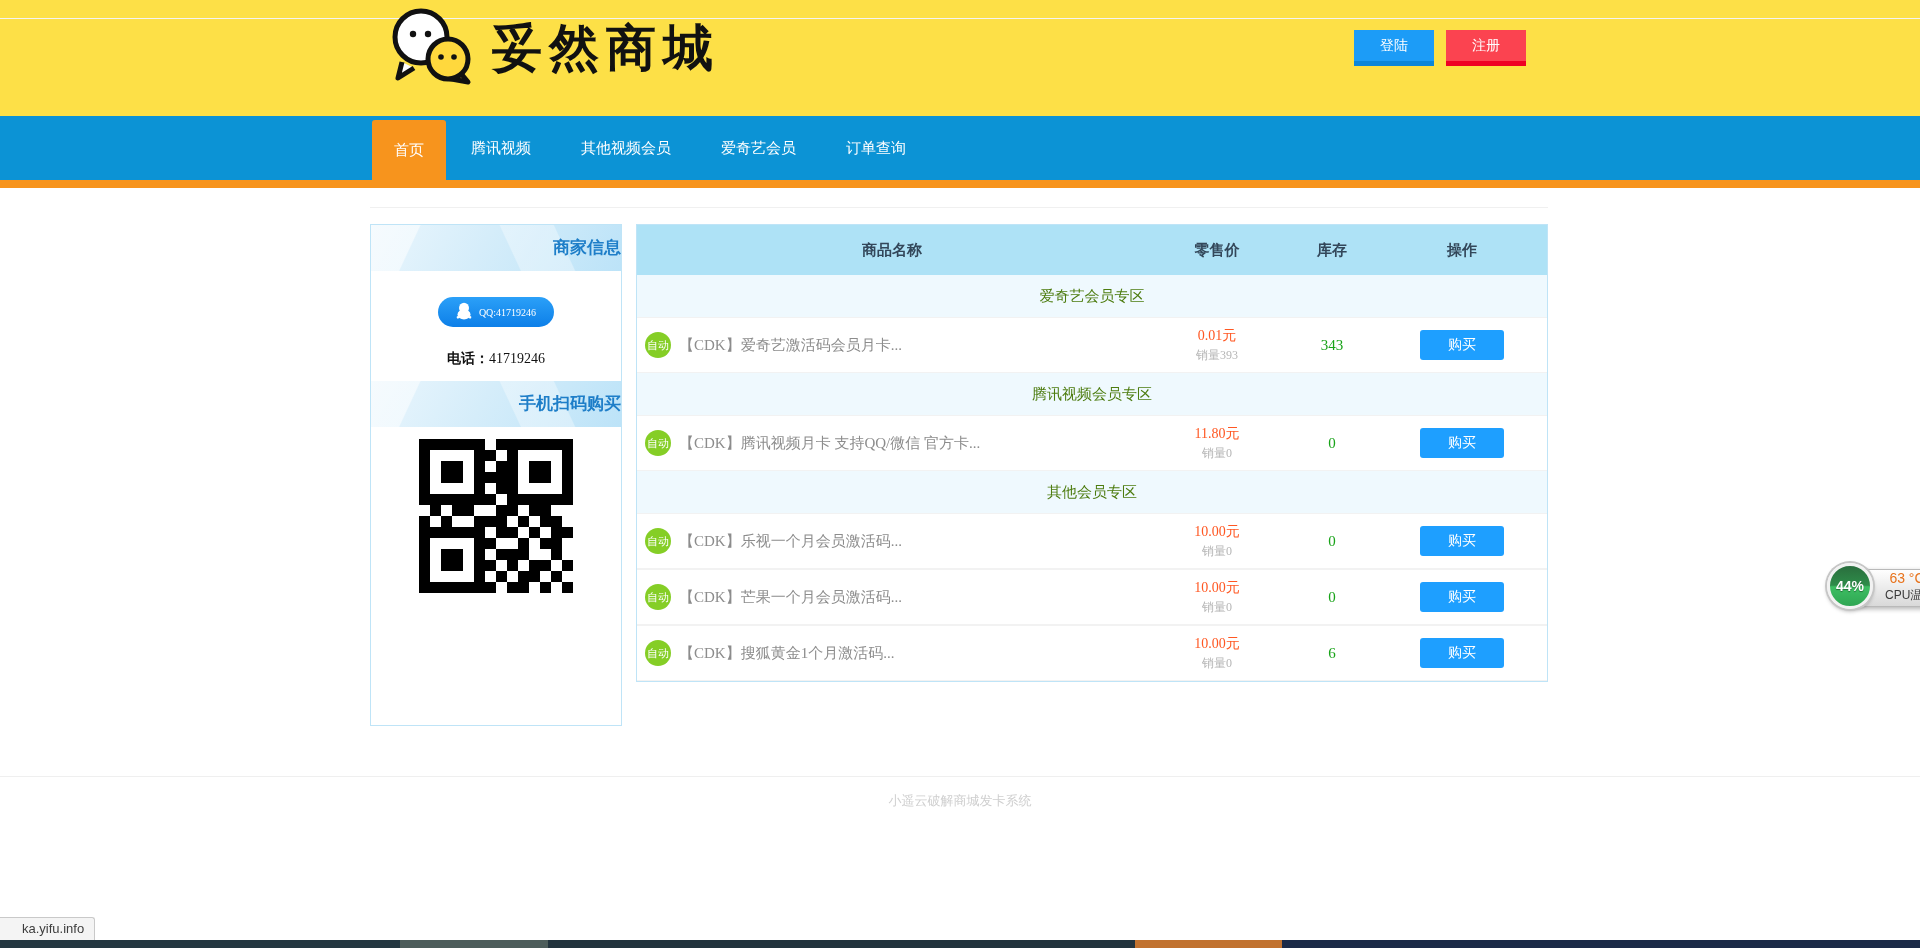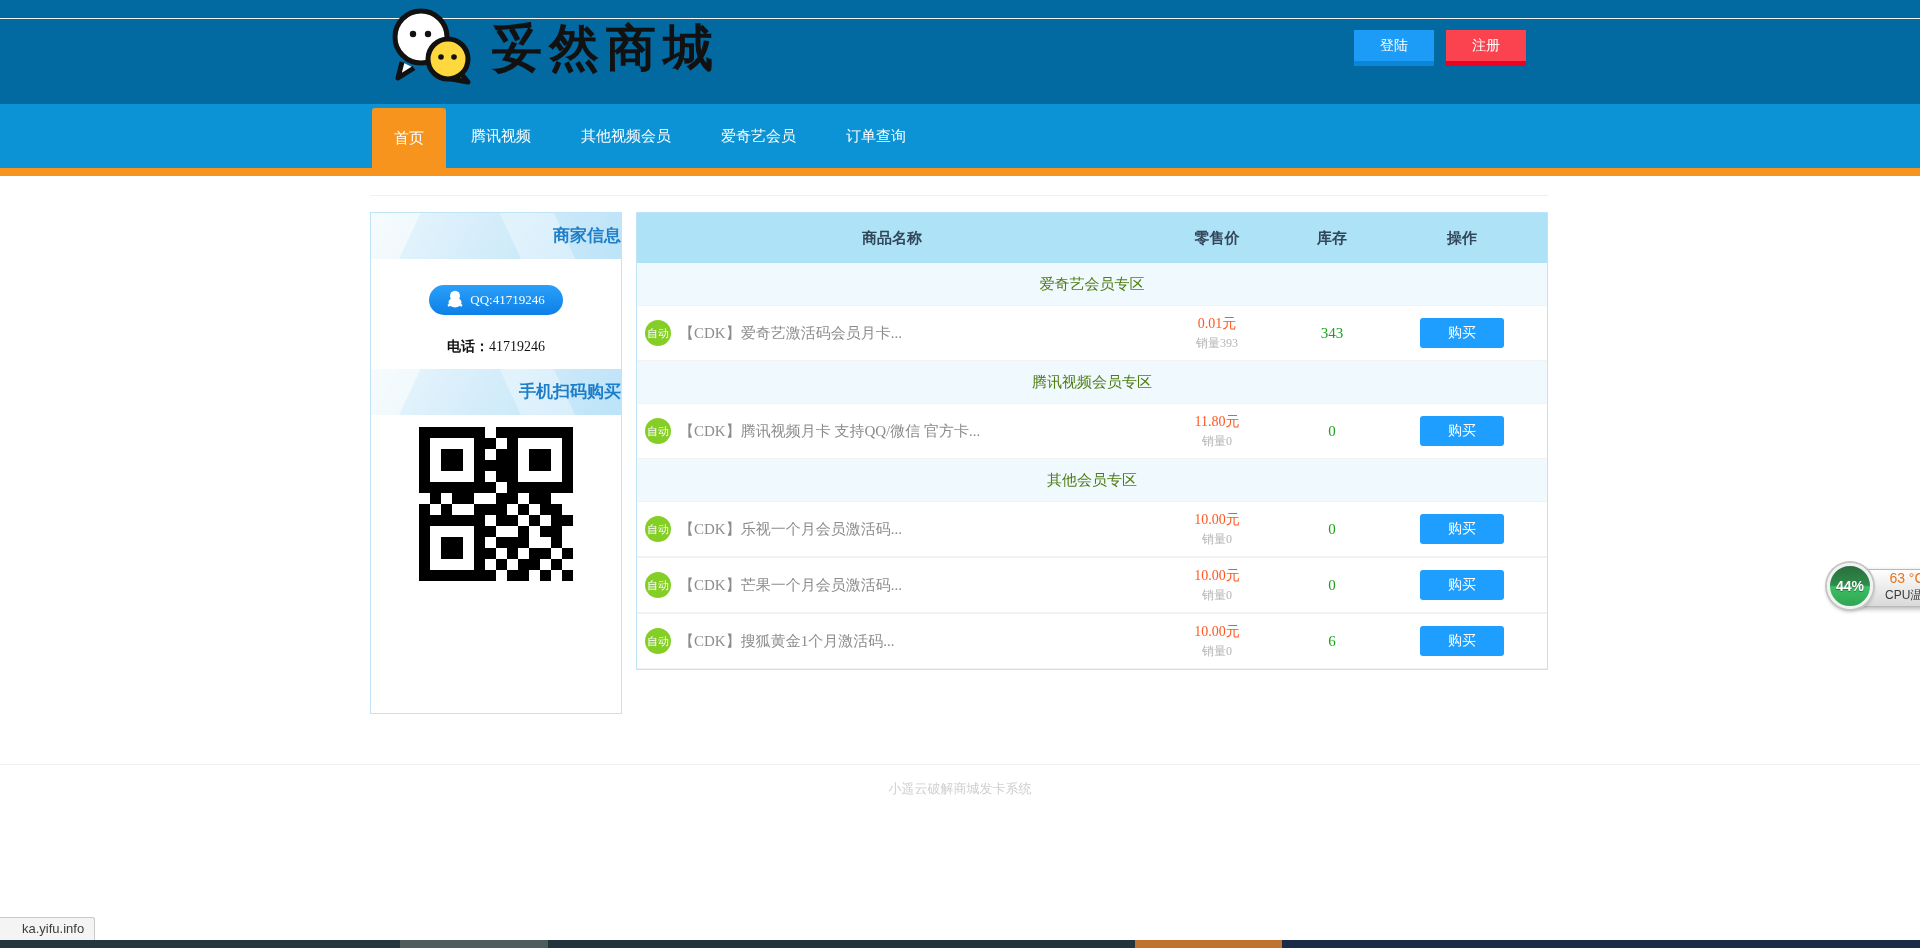--- a/index.html
+++ b/index.html
@@ -6,21 +6,21 @@
   html,body { width:1920px; height:948px; }
   body {
     position: relative;
     background: #fff;
     font-family: "Liberation Sans", "DejaVu Sans", sans-serif;
     overflow: hidden;
   }
   .serif { font-family: "Liberation Serif", "DejaVu Serif", serif; }
 
   
-  .top-header { height:104px; position:relative; background:#0369a1; }
+  .top-header { height:116px; position:relative; background:#fde047; }
   .top-hairline { position:absolute; top:18px; left:0; width:100%; height:1px; background:#f3f3f3; }
   .logo { position:absolute; left:388px; top:4px; display:flex; align-items:center; }
   .logo-text { font-size:50px; font-weight:bold; color:#111; letter-spacing:7px; margin-left:12px; }
   .auth { position:absolute; right:394px; top:30px; display:flex; gap:12px; }
   .btn-auth { width:80px; height:36px; color:#fff; font-size:14px; text-align:center; line-height:31px; cursor:pointer; }
   .btn-login { background:#1C9CF7; border-bottom:5px solid #0C86D9; }
   .btn-register { background:#FB4350; border-bottom:5px solid #EF0123; }
 
   
   .navbar { height:72px; position:relative; }
@@ -37,21 +37,21 @@
   
   .sidebar-panel { width:252px; height:502px; border:1px solid #BFE4F7; background:#fff; }
   .panel-header { height:46px; line-height:46px; text-align:right; color:#1E7EC8; font-weight:bold; font-size:17px;
     background:
       linear-gradient(115deg, rgba(255,255,255,.55) 0%, rgba(255,255,255,.55) 18%, rgba(255,255,255,0) 18.5%),
       linear-gradient(65deg, rgba(255,255,255,0) 55%, rgba(255,255,255,.35) 55.5%, rgba(255,255,255,.35) 75%, rgba(255,255,255,0) 75.5%),
       linear-gradient(120deg, #EAF6FD 0%, #D5EDFA 45%, #BCE3F8 100%);
   }
   .qq-area { height:110px; text-align:center; padding-top:26px; }
   .qq-pill { display:inline-flex; align-items:center; gap:7px; background:linear-gradient(#2BA0F8,#0D7FE8);
-             color:#fff; border-radius:16px; height:30px; padding:11px 18px; font-size:13px; cursor:pointer; }
+             color:#fff; border-radius:16px; height:30px; padding:11px 18px; font-size:10px; cursor:pointer; }
   .phone-line { margin-top:23px; font-size:14px; color:#111; }
   .phone-label { font-weight:bold; }
   .qr-area { height:298px; text-align:center; padding-top:12px; }
 
   
   .product-table { width:912px; border:1px solid #BFE4F7; background:#fff; align-self:flex-start; }
   .thead { height:50px; background:#AEE2F6; display:flex; align-items:center; color:#33475A; font-size:15px; font-weight:bold; }
   .th-name { flex:1; text-align:center; }
   .col-price { width:140px; text-align:center; }
   .col-stock { width:90px; text-align:center; }

